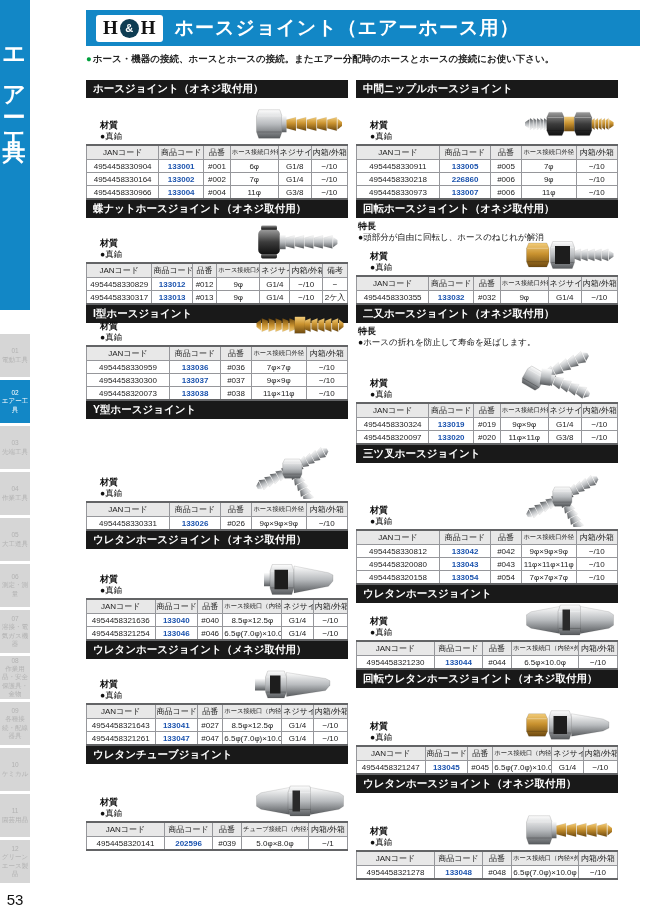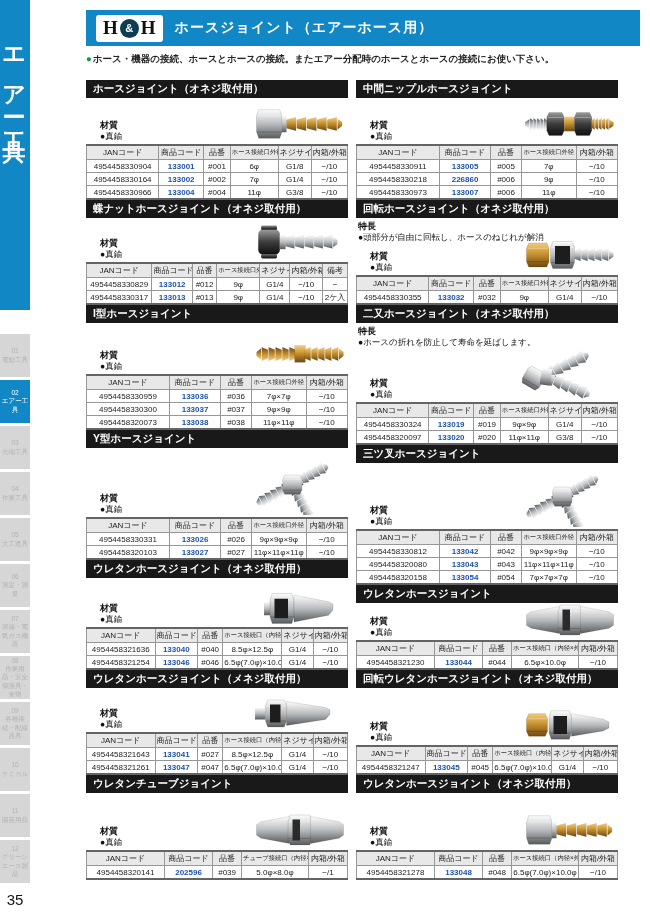--- a/index.html
+++ b/index.html
@@ -18,37 +18,37 @@
   .page-num{margin-top:8px;text-align:center;font-size:15px;color:#111}
   
   .main{position:absolute;left:86px;top:10px;width:554px}
   .title-bar{height:36px;background:#1287c6;display:flex;align-items:center;
              padding:0 10px;gap:12px;box-sizing:border-box}
   .logo{background:#fff;border-radius:3px;height:27px;display:flex;align-items:center;
         padding:0 7px;gap:2px;flex:none}
   .logo-h{font-weight:bold;font-size:19px;color:#111;font-family:"Liberation Serif","DejaVu Serif",serif}
   .logo-circle{width:19px;height:19px;border-radius:50%;background:#0e3c52;color:#fff;
                font-size:11px;font-weight:bold;display:flex;align-items:center;justify-content:center}
-  .title-bar h1{color:#fff;font-size:14px;margin:0;font-weight:bold;letter-spacing:1px}
+  .title-bar h1{color:#fff;font-size:19px;margin:0;font-weight:bold;letter-spacing:1px}
   .subtitle{margin:7px 0 14px;font-size:9.5px;font-weight:bold;color:#222}
   .gdot{color:#00a03c;margin-right:1px}
   
   .cols{display:flex;gap:8px}
   .col{width:262px;display:flex;flex-direction:column;gap:0}
   .box{display:flex;flex-direction:column;box-sizing:border-box}
   .bar{height:18px;background:#191919;color:#fff;font-size:10.5px;font-weight:bold;
        display:flex;align-items:center;padding:0 7px;flex:none}
   .box-mid{flex:1;position:relative;padding:3px 0 2px 2px}
   .lbl{font-size:9px;font-weight:bold;color:#111;line-height:1.25}
   .val,.feat{font-size:8.5px;color:#111;line-height:1.3}
   .feat-wrap{padding-left:0px}
   .mat-wrap{position:absolute;left:14px;bottom:2px}
   .img{position:absolute;right:3px;bottom:2px;line-height:0}
   
-  .box-l1{height:120px}.box-l2{height:105px}.box-l3{height:125px}.box-l4{height:130px}
+  .box-l1{height:120px}.box-l2{height:105px}.box-l3{height:96px}.box-l4{height:130px}
   .box-l5{height:110px}.box-l6{height:105px}.box-l7{height:105px}
   
   .box-r1{height:120px}.box-r2{height:105px}.box-r3{height:140px}.box-r4{height:140px}
   .box-r5{height:85px}.box-r6{height:105px}.box-r7{height:105px}
   
   table{width:100%;border-collapse:collapse;table-layout:fixed;
         border-top:2px solid #636466;border-bottom:2px solid #636466;background:#fff;flex:none}
   th{background:#e8e8e8;font-weight:normal;font-size:8px;height:13px;
      border:1px solid #96979b;padding:0 1px;overflow:hidden;white-space:nowrap}
   th.small{font-size:6.3px}
@@ -106,21 +106,21 @@
       </div>
       <div class="tab">
         <div class="tnum">11</div>
         <div class="tlbl">園芸用品</div>
       </div>
       <div class="tab">
         <div class="tnum">12</div>
         <div class="tlbl">グリーンエース製品</div>
       </div>
     </nav>
-  <div class="page-num">35</div>
+  <div class="page-num">53</div>
 </div>
 
 <main class="main">
   <header class="title-bar">
     <span class="logo">
       <span class="logo-h">H</span>
       <span class="logo-circle">&amp;</span>
       <span class="logo-h">H</span>
     </span>
     <h1>ホースジョイント（エアーホース用）</h1>
@@ -456,27 +456,20 @@
               </tr>
             </thead>
             <tbody>
               <tr>
                 <td>4954458330331</td>
                 <td class="code">133026</td>
                 <td>#026</td>
                 <td>9φ×9φ×9φ</td>
                 <td>−/10</td>
               </tr>
-              <tr>
-                <td>4954458320103</td>
-                <td class="code">133027</td>
-                <td>#027</td>
-                <td>11φ×11φ×11φ</td>
-                <td>−/10</td>
-              </tr>
             </tbody>
           </table>
         </section>
         <section class="box box-l5">
           <div class="bar">
             <span>ウレタンホースジョイント（オネジ取付用）</span>
           </div>
           <div class="box-mid">
             <div class="mat-wrap">
               <div class="lbl">材質</div>

